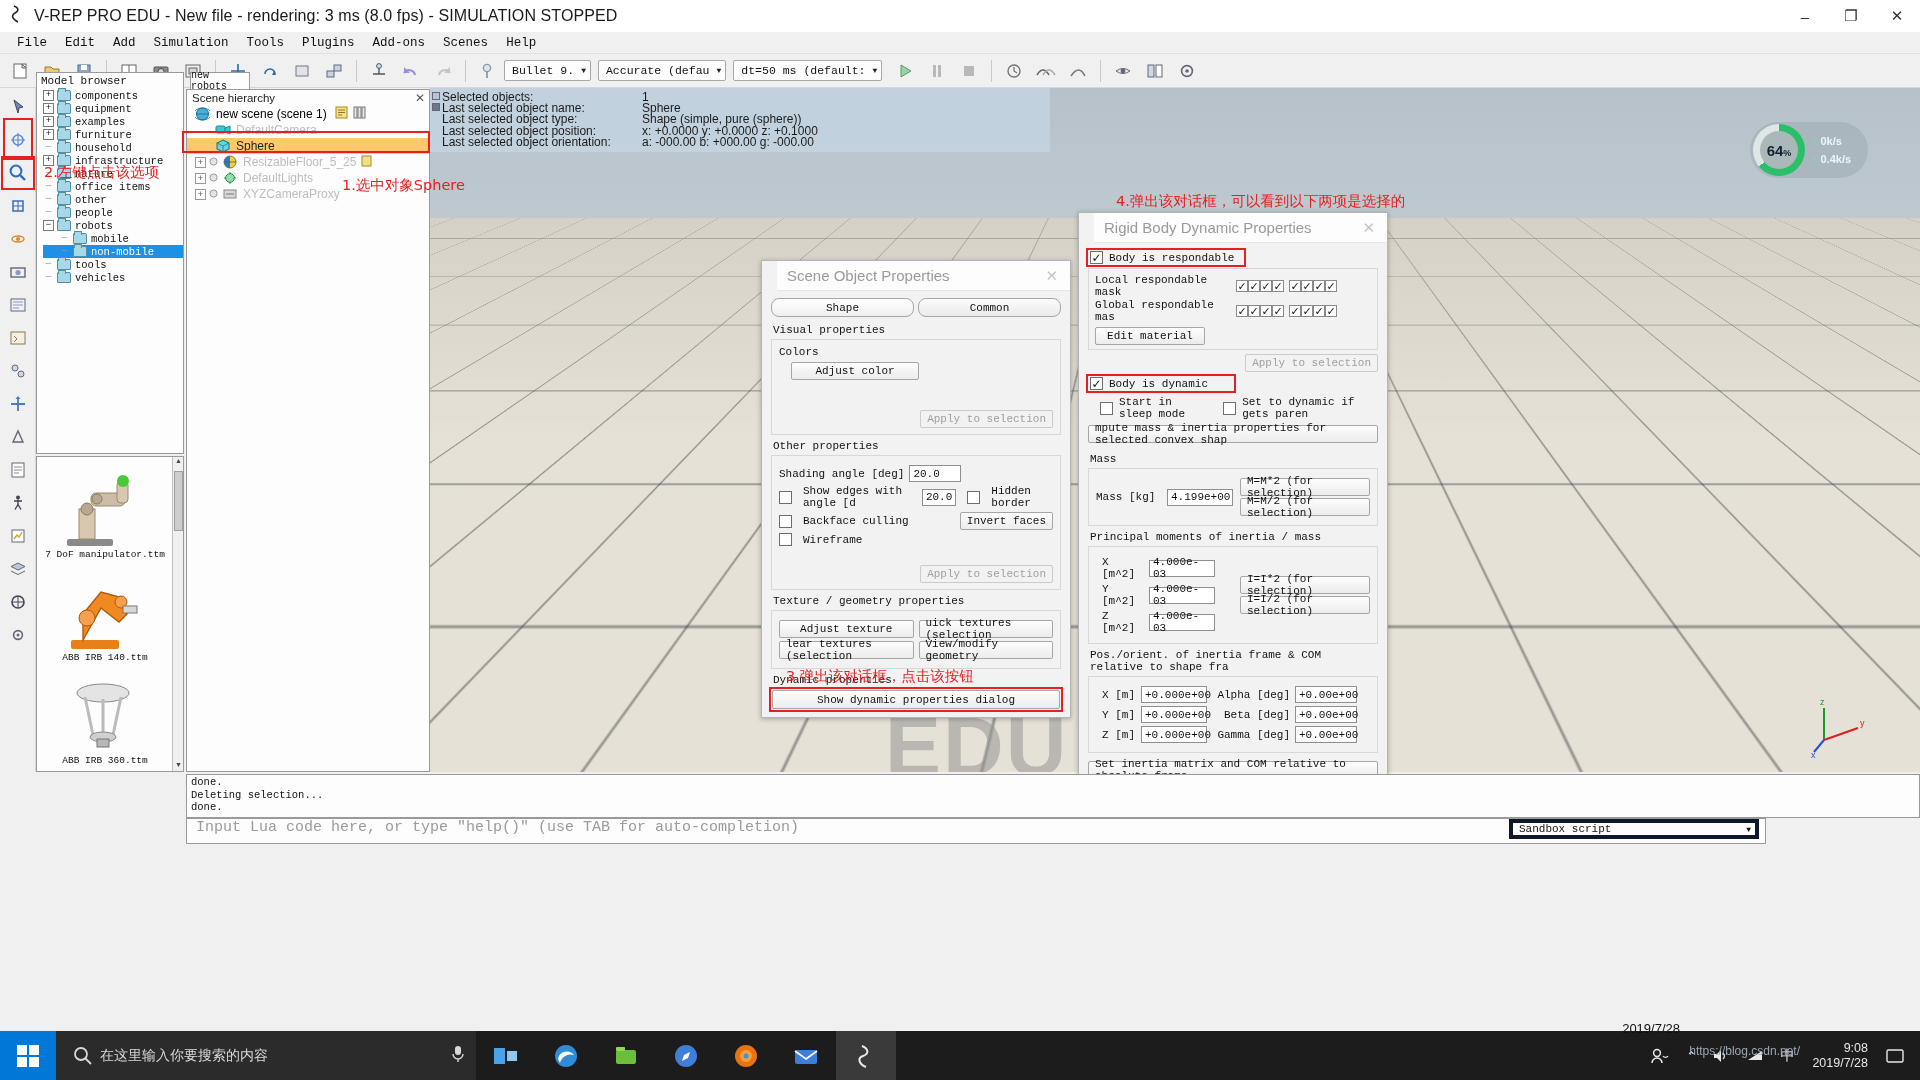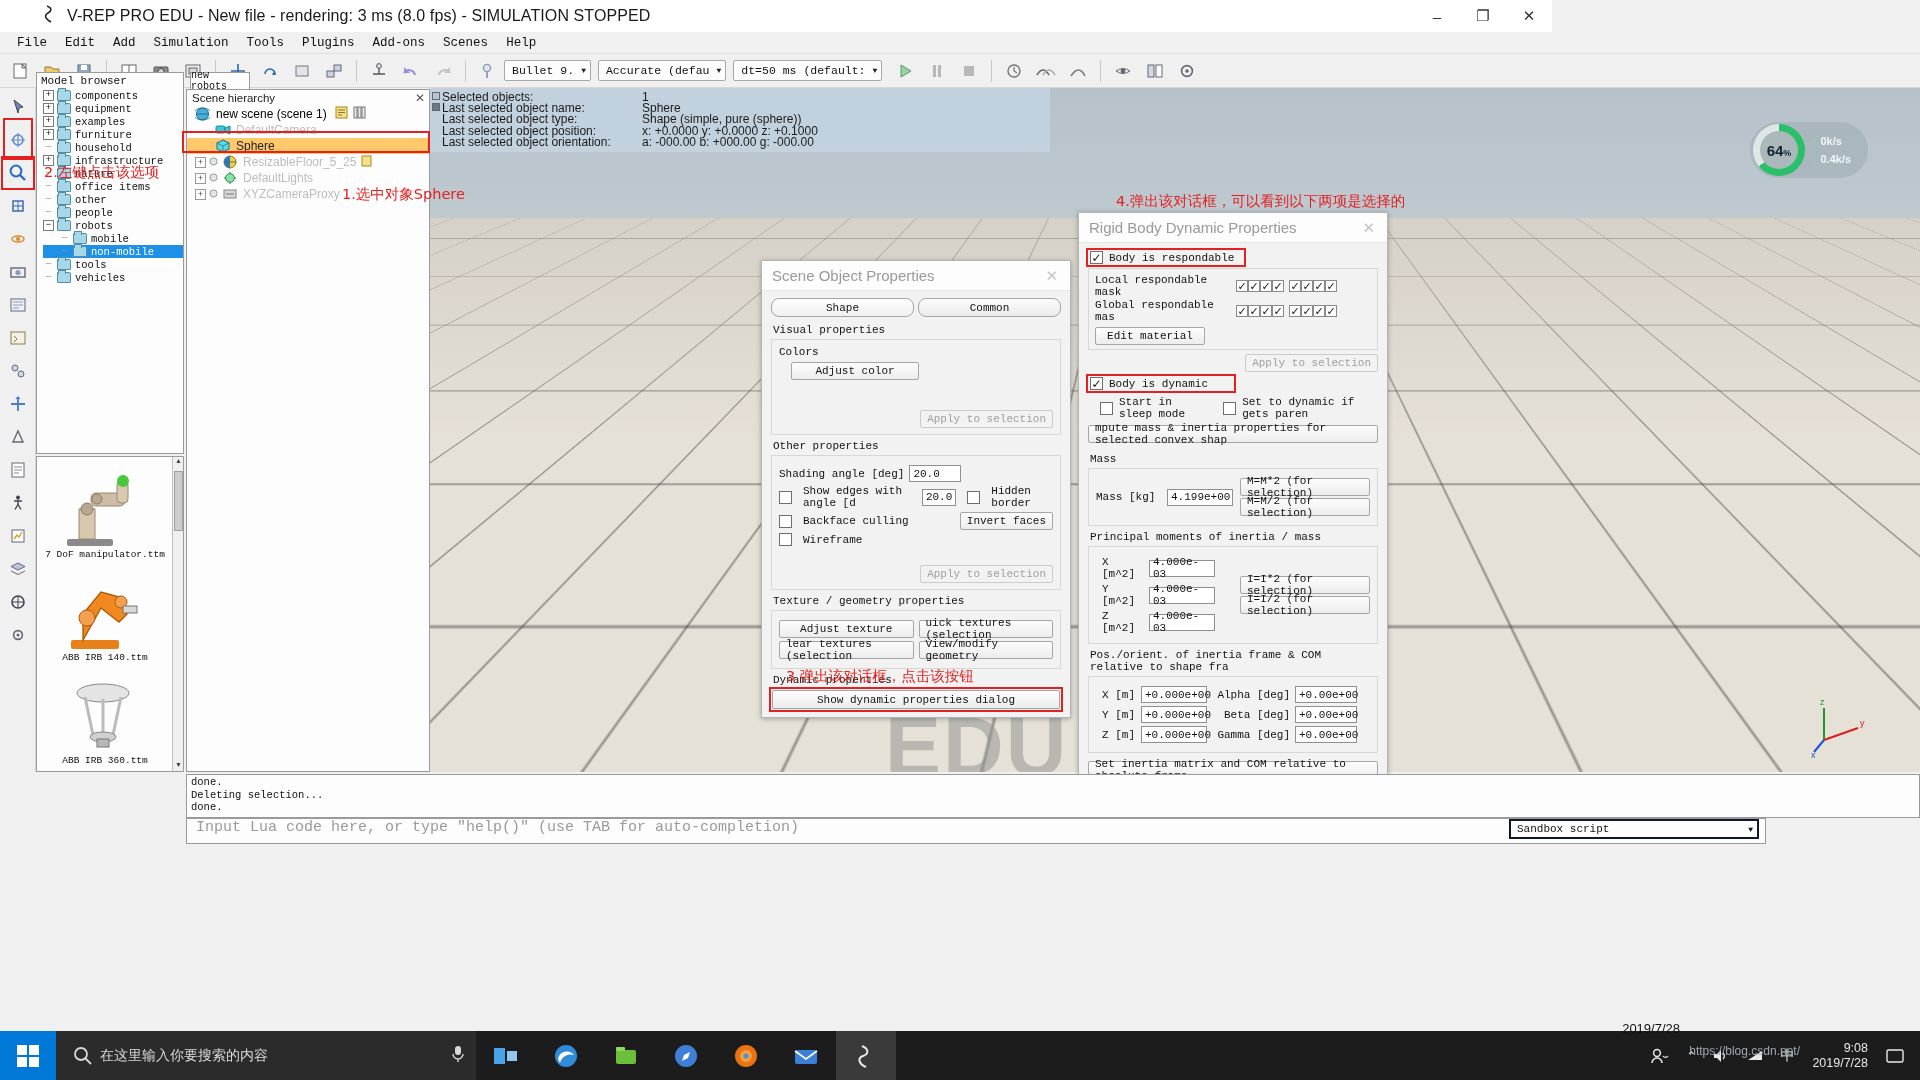--- a/index.html
+++ b/index.html
@@ -6,22 +6,22 @@
   html, body { margin:0; padding:0; }
   body {
     width:1920px; height:1080px; overflow:hidden;
     font-family:"Liberation Sans", sans-serif;
     background:#f0f0f0; position:relative;
     -webkit-font-smoothing:antialiased;
   }
 
   
   #titlebar {
-    position:absolute; left:0; top:0; width:1552px; height:32px;
-    background:#ffffff; display:flex; align-items:center;padding-left:33px;
+    position:absolute; left:0; top:0; width:1920px; height:32px;
+    background:#ffffff; display:flex; align-items:center;
   }
   #titlebar .tb-icon { width:34px; text-align:center; font-size:17px; color:#333; }
   #titlebar .tb-text { font-size:16px; color:#1a1a1a; letter-spacing:.1px; }
   #winbtns { position:absolute; right:0; top:0; height:32px; display:flex; }
   #winbtns div { width:46px; height:32px; display:flex; align-items:center;
     justify-content:center; font-size:15px; color:#333; }
 
   
   #menubar {
     position:absolute; left:0; top:32px; width:1920px; height:22px;
@@ -164,21 +164,21 @@
   #gauge .dialtxt small { font-size:9px; }
   #gauge .rates { margin-left:7px; font-size:11px; color:#eef6f8;
     font-weight:bold; line-height:18px; }
   #gauge .rates .arrow { color:#7fe1a8; margin-right:3px; }
 
   
   .dlg { position:absolute; background:#f2f2f2; border:1px solid #b4b4b4;
     box-shadow:0 1px 5px rgba(0,0,0,.28); }
   .dlg-title { height:30px; background:#fdfdfd; display:flex; align-items:center;
     justify-content:space-between; padding:0 6px 0 10px;
-    font-size:15px; color:#9a9a9a; border-bottom:1px solid #e6e6e6; }
+    font-size:15px; color:#9a9a9a; border-bottom:1px solid #e6e6e6;margin-left:15px; }
   .dlg-title .x { font-size:15px; color:#c4c4c4; padding:0 6px; }
   .dlg-body { padding:7px 9px; font-family:"Liberation Mono", monospace;
     font-size:11px; color:#111; }
   .tabrow { display:flex; gap:4px; margin-bottom:7px; }
   .tabbtn { flex:1; height:19px; border:1px solid #a6a6a6; border-radius:8px;
     background:linear-gradient(#fcfcfc,#eaeaea); display:flex; align-items:center;
     justify-content:center; font-size:11px; }
   .tabbtn.active { background:linear-gradient(#fefefe,#f0f0f0); }
   .grouplbl { margin:5px 0 3px 2px; font-size:11px; }
   .groupbox { border:1px solid #d7d7d7; background:#f2f2f2; padding:6px 7px;
@@ -205,21 +205,21 @@
   
   #console { position:absolute; left:186px; top:774px; width:1734px; height:44px;
     background:#fdfdfd; border:1px solid #9a9a9a; padding:1px 4px;
     font-family:"Liberation Mono", monospace; font-size:10.5px; color:#111;
     line-height:12.5px; }
   #luabar { position:absolute; left:186px; top:818px; width:1580px; height:26px;
     background:#fdfdfd; border:1px solid #9a9a9a; display:flex;
     align-items:flex-start; }
   #luainput { flex:1; font-family:"Liberation Mono", monospace; font-size:15px;
     color:#9b9b9b; padding-left:9px; }
-  #sandbox { width:250px; height:20px; margin-right:6px; border:2px solid #0f172a;
+  #sandbox { width:250px; height:20px; margin-right:6px; border:4px solid #0f172a;
     background:#fdfdfd; display:flex; align-items:center;
     justify-content:space-between; padding:0 4px 0 6px;
     font-family:"Liberation Mono", monospace; font-size:11px; color:#111; }
 
   
   #taskbar { position:absolute; left:0; bottom:0; width:1920px; height:49px;
     background:#1c1c1c; display:flex; align-items:center; }
   #startbtn { width:56px; height:49px; background:#0078d7; display:flex;
     align-items:center; justify-content:center; }
   #searchbox { width:420px; height:49px; background:#2b2b2b; display:flex;
@@ -991,21 +991,21 @@
     </div>
 
     <div class="btn" style="width:100%;margin-top:4px">Set inertia matrix and COM relative to absolute frame</div>
     <div style="text-align:right;margin-top:6px">
       <span class="btn dis">Apply to selection</span>
     </div>
   </div>
 </div>
 
 <div class="anno" style="left:44px;  top:163px;">2.左键点击该选项</div>
-<div class="anno" style="left:342px; top:185px;">1.选中对象Sphere</div>
+<div class="anno" style="left:342px; top:176px;">1.选中对象Sphere</div>
 <div class="anno" style="left:1116px;top:192px;">4.弹出该对话框，可以看到以下两项是选择的</div>
 <div class="anno" style="left:786px; top:667px;">3.弹出该对话框，点击该按钮</div>
 
 <div style="position:absolute;left:3px;top:118px;width:30px;height:42px;border:2px solid #e52020;"></div>
 <div style="position:absolute;left:182px;top:131px;width:248px;height:22px;border:2px solid #e52020;"></div>
 
 <div id="console">
   <div>done.</div>
   <div>Deleting selection...</div>
   <div>done.</div>

